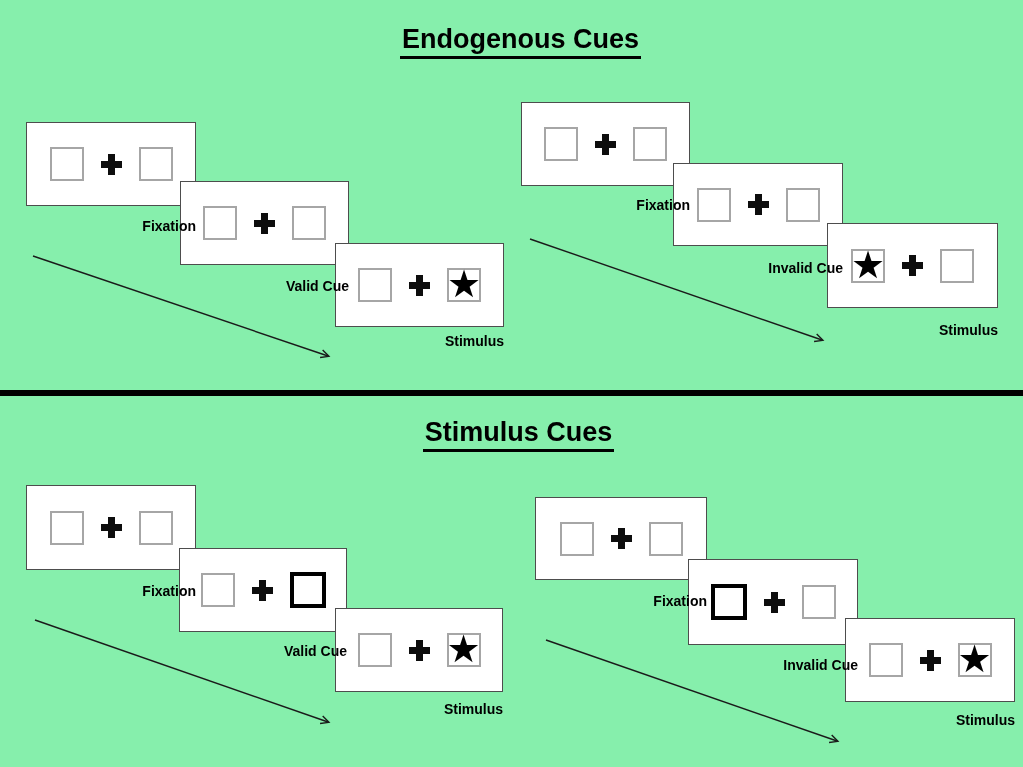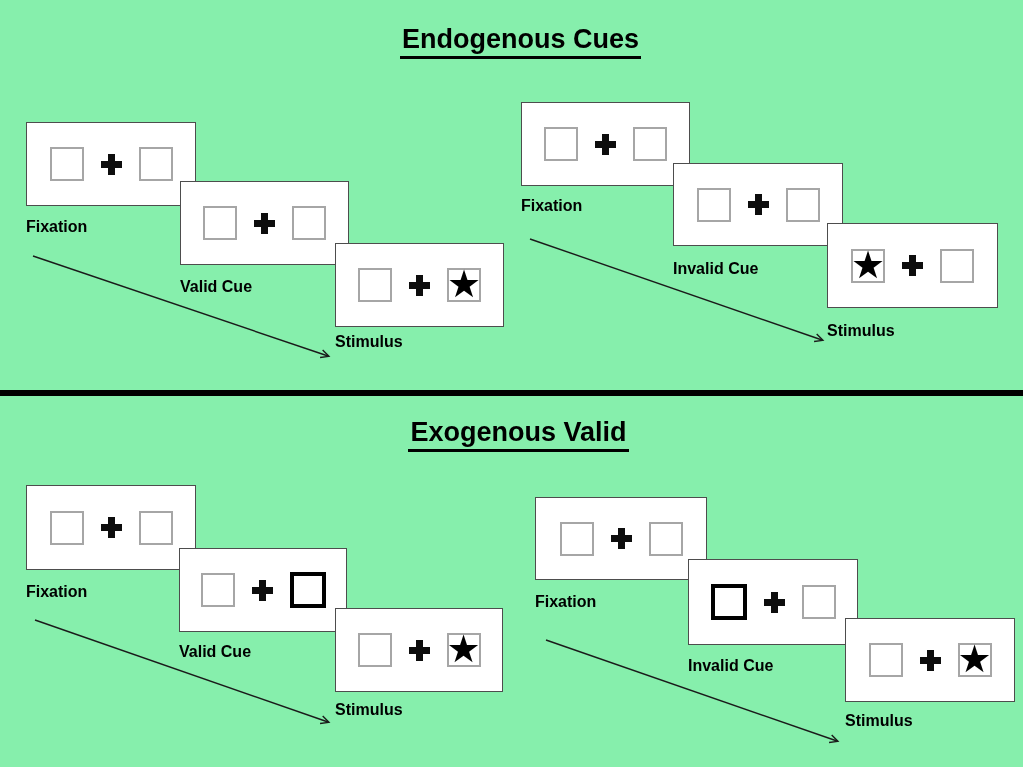--- a/index.html
+++ b/index.html
@@ -35,21 +35,21 @@
   }
   .plus-wrap{position:relative;width:21px;height:21px;flex:0 0 auto;}
   .plus{position:absolute;left:0;top:0;width:21px;height:21px;}
   .plus::before{
     content:"";position:absolute;left:0;top:7px;width:21px;height:7px;background:#0d0d0d;
   }
   .plus::after{
     content:"";position:absolute;left:7px;top:0;width:7px;height:21px;background:#0d0d0d;
   }
   .panel-label{
-    position:absolute;font-size:16px;font-weight:bold;text-align:left;
+    position:absolute;font-size:14px;font-weight:bold;text-align:right;
     white-space:nowrap;z-index:4;
   }
   #arrow-overlay{position:absolute;left:0;top:0;width:1023px;height:767px;z-index:0;}
   .panel{z-index:1;}
   .panel.z2{z-index:2;}
   .panel.z3{z-index:3;}
 </style>
 </head>
 <body>
 
@@ -65,21 +65,21 @@
     <line x1="530" y1="239" x2="822" y2="340" stroke="#1a1a1a" stroke-width="1.4" marker-end="url(#ah)"></line>
     <line x1="35" y1="620" x2="328" y2="722" stroke="#1a1a1a" stroke-width="1.4" marker-end="url(#ah)"></line>
     <line x1="546" y1="640" x2="837" y2="741" stroke="#1a1a1a" stroke-width="1.4" marker-end="url(#ah)"></line>
   </svg>
 
   <div class="section-title" style="top:24px;left:9px;">
     <span class="title-text">Endogenous Cues</span>
   </div>
   <div class="divider"></div>
   <div class="section-title" style="top:417px;left:7px;">
-    <span class="title-text">Exogenous Valid</span>
+    <span class="title-text">Stimulus Cues</span>
   </div>
 
   <div>
     <div class="panel" style="left:26px;top:122px;width:170px;height:84px;">
       <span class="sq"></span>
       <span class="plus-wrap">
           <span class="plus"></span>
         </span>
       <span class="sq"></span>
     </div>

